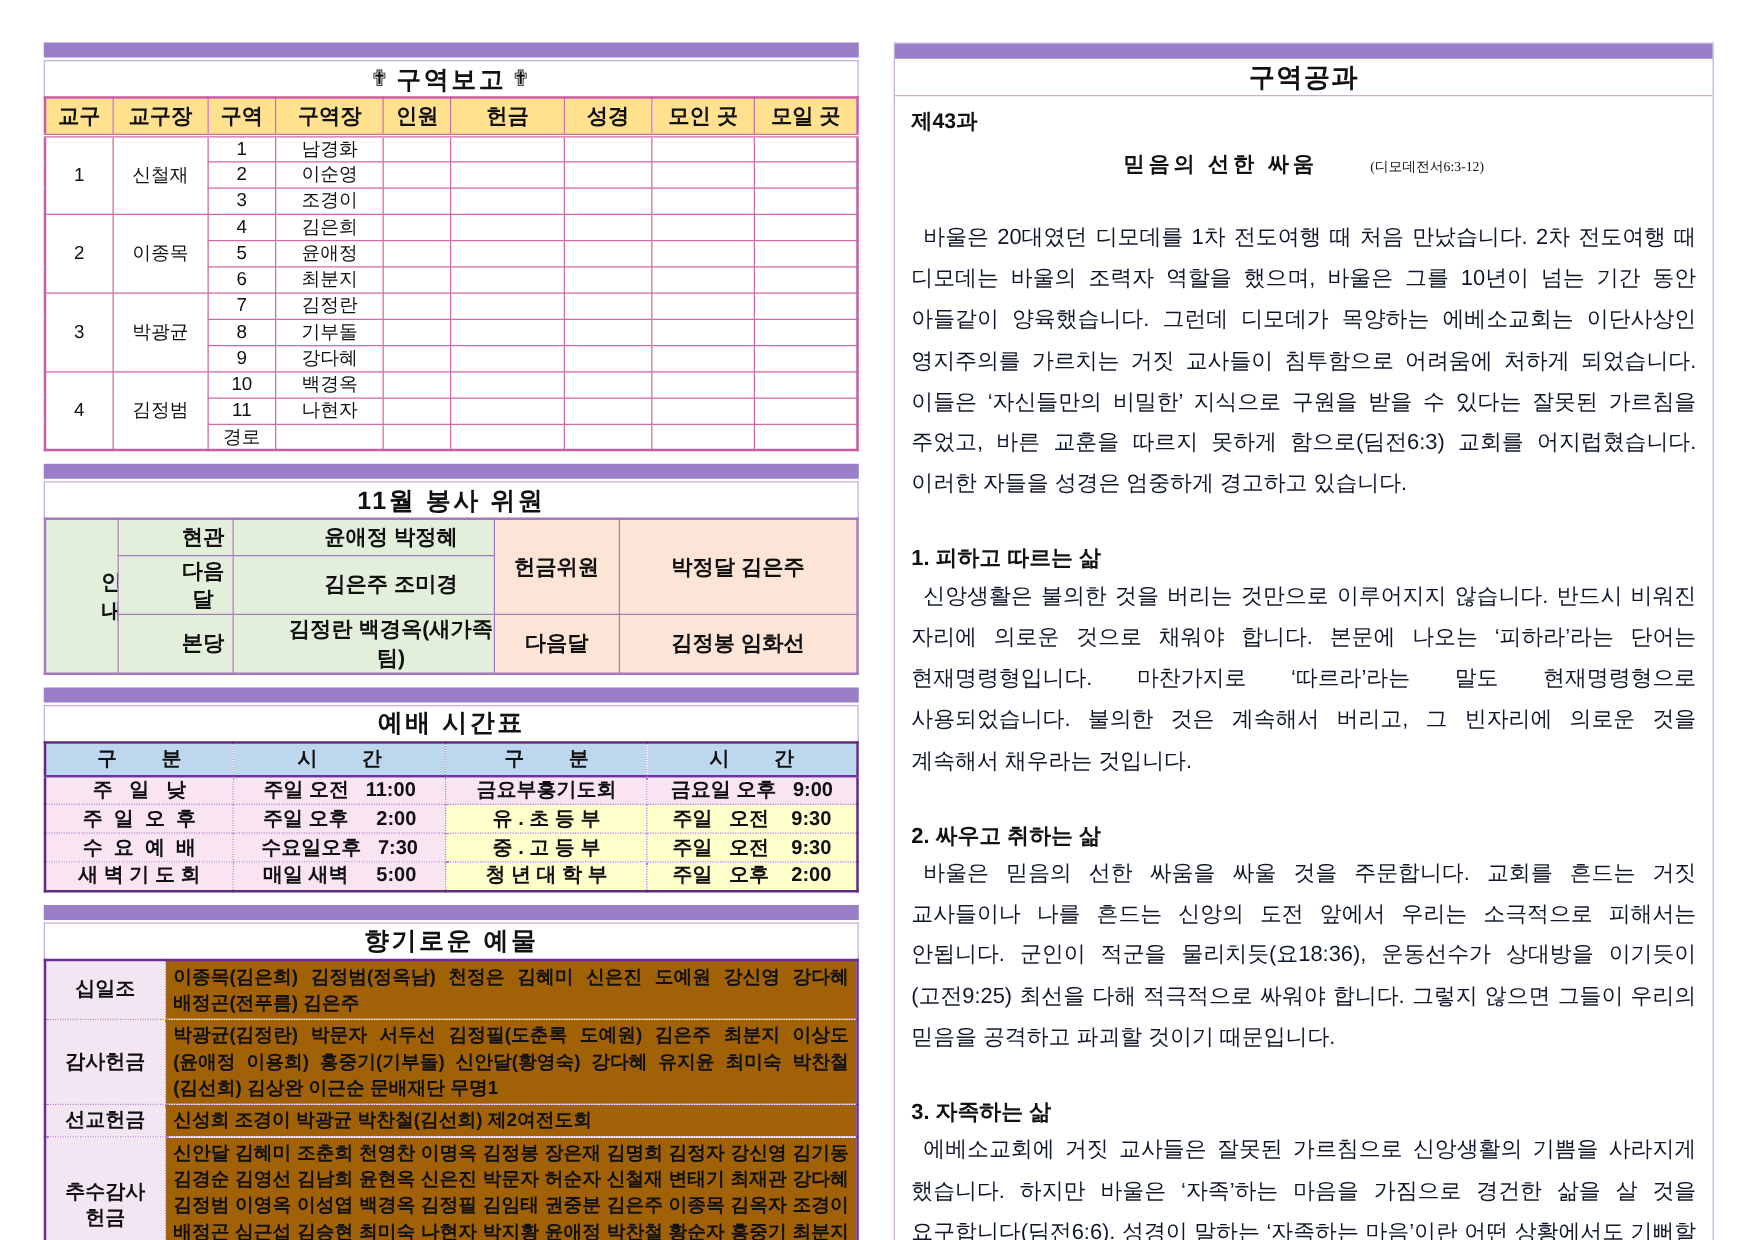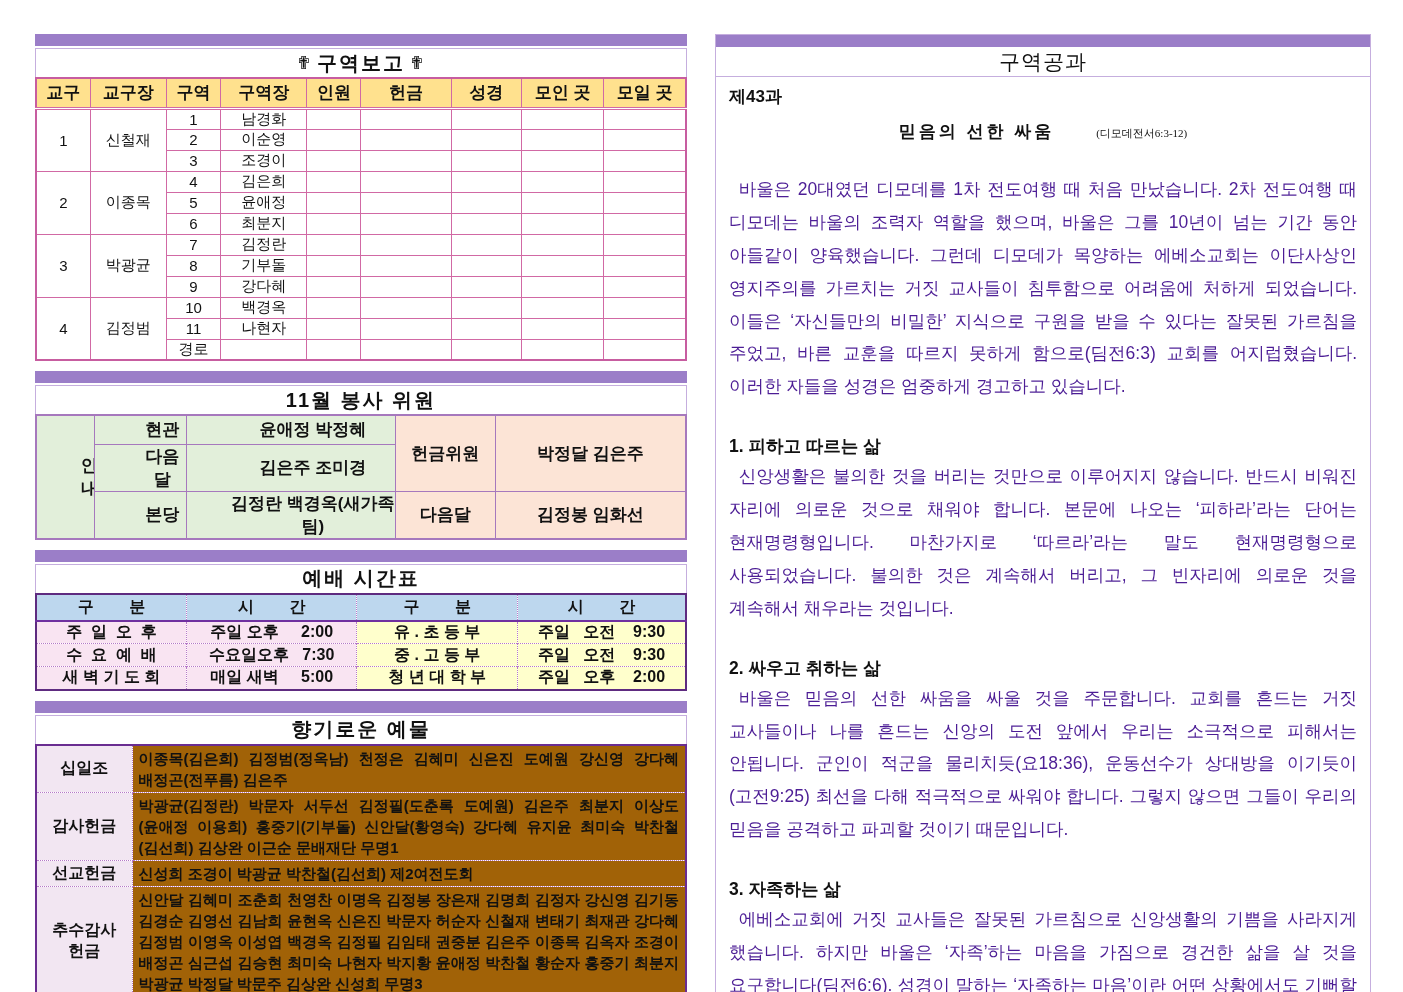--- a/index.html
+++ b/index.html
@@ -81,31 +81,31 @@
 
   
   .lesson {
     border: 1px solid #c5aede;
     min-height: 940px;
     background: #fff;
   }
   .lesson .bar { margin: 0; }
   .lesson-title-row {
     height: 30px; display: flex; align-items: center; justify-content: center;
-    font-weight: normal; font-size: 21px; letter-spacing: 1px;
+    font-weight: bold; font-size: 21px; letter-spacing: 1px;
     border-bottom: 1px solid #c5aede;
   }
   .lesson-content { padding: 6px 13px 10px 13px; }
   .lesson-no { font-weight: bold; font-size: 17px; margin-top: 2px; }
   .lesson-head-row { text-align: center; margin-top: 12px; }
   .lesson-head { font-weight: bold; font-size: 17px; letter-spacing: 3px; margin-top: 40px; }
   .lesson-scripture { font-size: 11px; margin-left: 42px; font-family: Liberation Serif, serif; }
   .lesson p {
     font-size: 17.5px; line-height: 1.88; text-align: justify;
-    word-break: keep-all; text-indent: 0.55em; color: #4c1d95;
+    word-break: keep-all; text-indent: 0.55em; color: #0f172a;
   }
   .lesson p.intro { margin-top: 30px; }
   .sec-head { font-weight: bold; font-size: 17.5px; margin-top: 31px; margin-bottom: 2px; }
 </style>
 </head>
 <body>
 
 <div class="page">
 
   <div class="left-col">
@@ -312,20 +312,26 @@
         </colgroup>
         <thead>
           <tr>
             <th>구        분</th>
             <th>시        간</th>
             <th>구        분</th>
             <th>시        간</th>
           </tr>
         </thead>
         <tbody>
+          <tr class="r0">
+            <td class="c1">주   일   낮</td>
+            <td class="c2">주일 오전   11:00</td>
+            <td class="c3">금요부흥기도회</td>
+            <td class="c4">금요일 오후   9:00</td>
+          </tr>
           <tr class="ry">
             <td class="c1">주  일  오  후</td>
             <td class="c2">주일 오후     2:00</td>
             <td class="c3">유 . 초 등 부</td>
             <td class="c4">주일   오전    9:30</td>
           </tr>
           <tr class="ry">
             <td class="c1">수  요  예  배</td>
             <td class="c2">수요일오후   7:30</td>
             <td class="c3">중 . 고 등 부</td>

